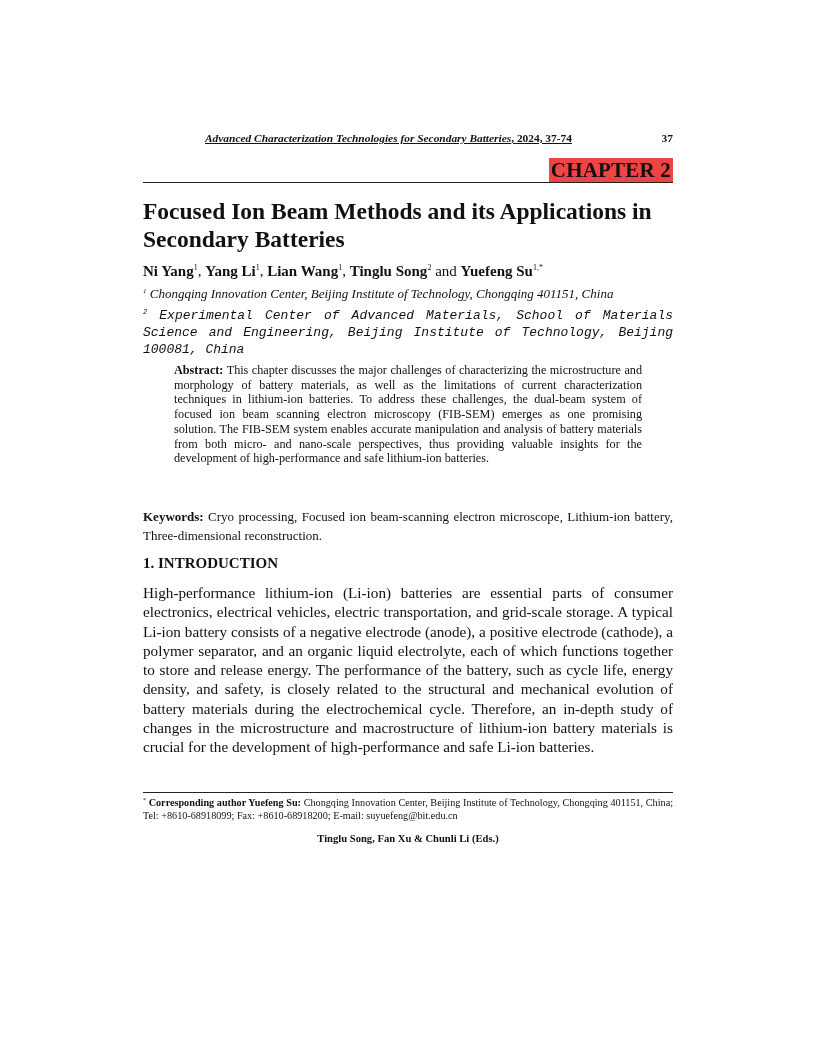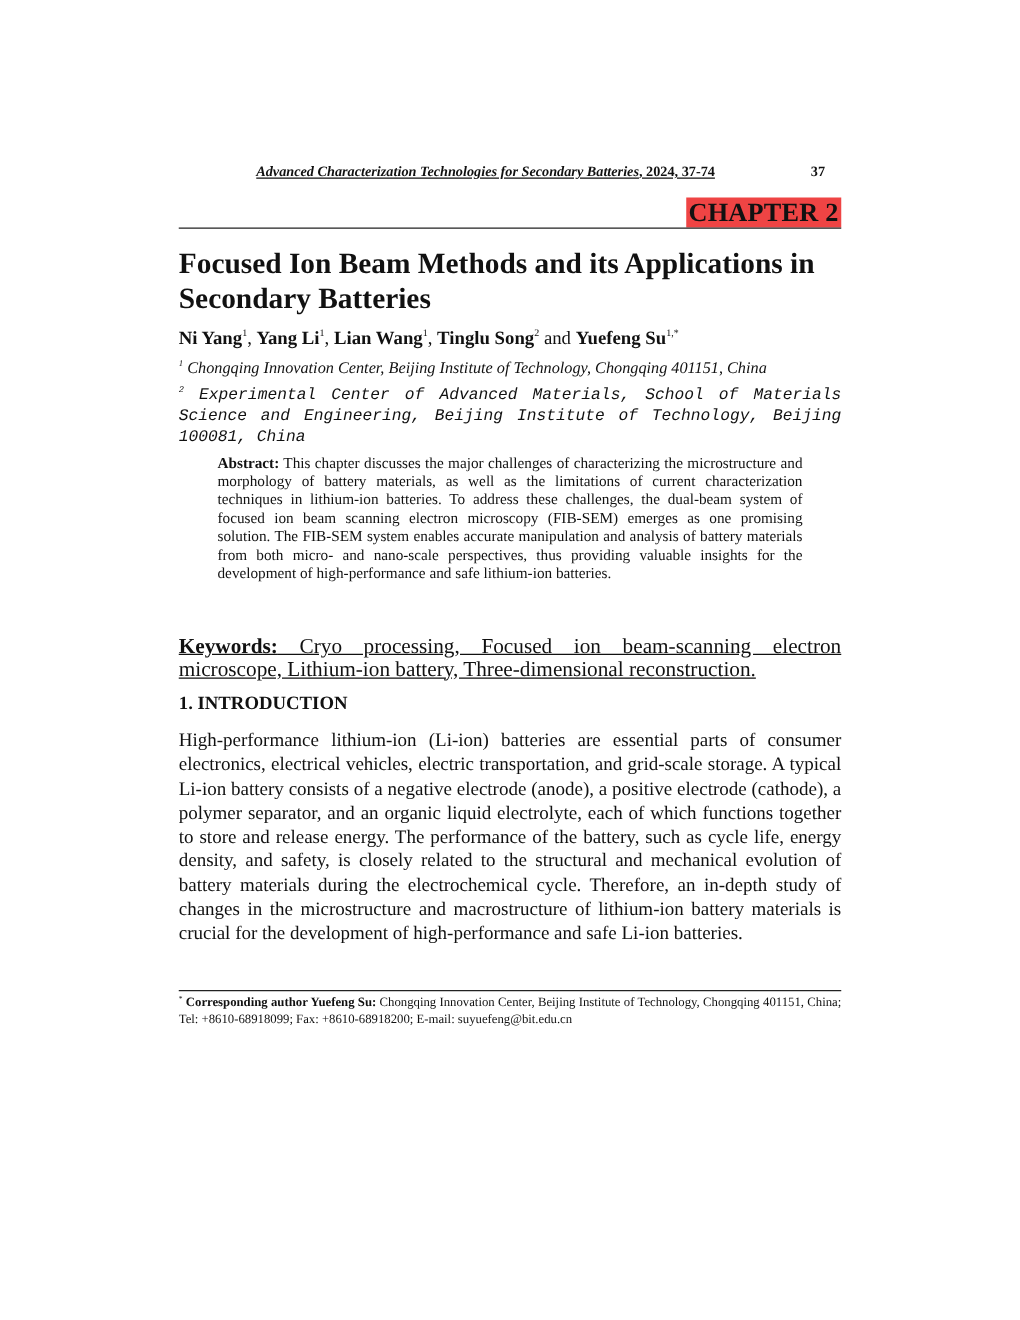--- a/index.html
+++ b/index.html
@@ -1,39 +1,39 @@
 <!DOCTYPE html>
 <html><head>
 <meta charset="utf-8">
 <style>
   html, body { margin: 0; padding: 0; background: #ffffff; }
   body { width: 816px; height: 1056px; position: relative; overflow: hidden;
          font-family: "Liberation Serif", serif; color: #111; }
   .abs { position: absolute; }
   .running-header { left: 205px; top: 132px; width: 468px; font-size: 11.4px;
                     font-weight: bold; font-style: italic; text-decoration: underline; }
-  .running-header .page-num { position: absolute; right: 13px; top: 0; font-style: normal; text-align: right; }
+  .running-header .page-num { position: absolute; right: 0; top: 0; font-style: normal; text-align: right; }
   .chapter-box { right: 143px; top: 158px; background: #ef4444; font-weight: bold;
                  font-size: 21px; padding: 0 2px; line-height: 24px; letter-spacing: 0.2px; }
   .chapter-rule { left: 143px; top: 182px; width: 530px; height: 1px; background: #222; }
   .title { left: 143px; top: 197px; width: 535px; font-size: 23.5px; font-weight: bold;
            line-height: 28px; }
   .authors { left: 143px; top: 262px; font-size: 15px; line-height: 18px; }
   .authors b { font-weight: bold; }
   .authors sup { font-size: 8px; vertical-align: super; line-height: 0; }
   .affil { left: 143px; width: 530px; font-size: 13px; font-style: italic; line-height: 17px;
            text-align: justify; }
   .affil sup { font-size: 7px; vertical-align: super; line-height: 0; }
   .affil1 { top: 285px; }
   .affil2 { top: 307px; text-align-last: left; font-family: Liberation Mono, monospace; }
   .abstract { left: 174px; top: 363px; width: 468px; font-size: 12.2px; line-height: 14.7px;
               text-align: justify; }
   .abstract b { font-weight: bold; }
-  .keywords { left: 143px; top: 508px; width: 530px; font-size: 17px; line-height: 18.5px;
-              text-align: justify; text-decoration: underline; }
+  .keywords { left: 143px; top: 508px; width: 530px; font-size: 13px; line-height: 18.5px;
+              text-align: justify; }
   .keywords b { font-weight: bold; }
   .section-heading { left: 143px; top: 555px; font-size: 15px; font-weight: bold; }
   .intro { left: 143px; top: 583px; width: 530px; font-size: 15.2px; line-height: 19.3px;
            text-align: justify; }
   .footnote-rule { left: 143px; top: 792px; width: 530px; height: 1px; background: #222; }
   .footnote { left: 143px; top: 796px; width: 530px; font-size: 10.2px; line-height: 13px;
               text-align: justify; }
   .footnote sup { font-size: 6px; vertical-align: super; line-height: 0; }
   .footnote b { font-weight: bold; }
   .publisher { left: 143px; top: 832px; width: 530px; text-align: center; font-size: 10.6px;
@@ -64,13 +64,14 @@
 <div class="abs keywords"><b>Keywords:</b><span> Cryo processing, Focused ion beam-scanning electron microscope, Lithium-ion battery, Three-dimensional reconstruction.</span></div>
 
 <div class="abs section-heading">1. INTRODUCTION</div>
 
 <div class="abs intro">High-performance lithium-ion (Li-ion) batteries are essential parts of consumer electronics, electrical vehicles, electric transportation, and grid-scale storage. A typical Li-ion battery consists of a negative electrode (anode), a positive electrode (cathode), a polymer separator, and an organic liquid electrolyte, each of which functions together to store and release energy. The performance of the battery, such as cycle life, energy density, and safety, is closely related to the structural and mechanical evolution of battery materials during the electrochemical cycle. Therefore, an in-depth study of changes in the microstructure and macrostructure of lithium-ion battery materials is crucial for the development of high-performance and safe Li-ion batteries.</div>
 
 <div class="abs footnote-rule"></div>
 <div class="abs footnote"><sup>*</sup><b> Corresponding author Yuefeng Su:</b><span> Chongqing Innovation Center, Beijing Institute of Technology, Chongqing 401151, China; Tel: +8610-68918099; Fax: +8610-68918200; E-mail: suyuefeng@bit.edu.cn</span></div>
 
 <div class="abs publisher">
+  <div>Tinglu Song, Fan Xu &amp; Chunli Li (Eds.)</div>
 </div>
 
 </body></html>

